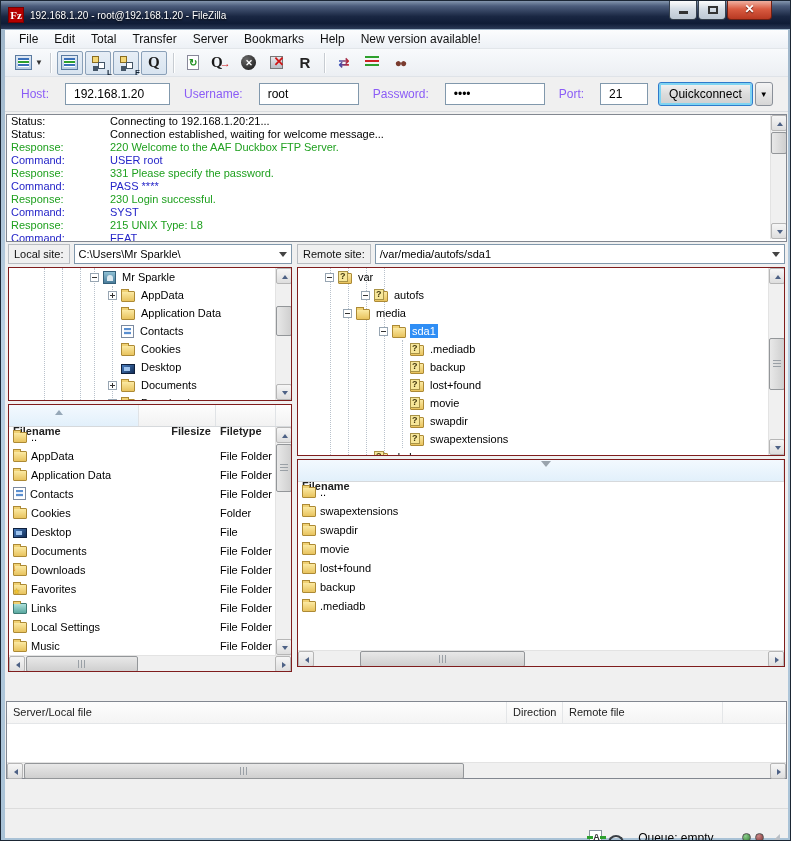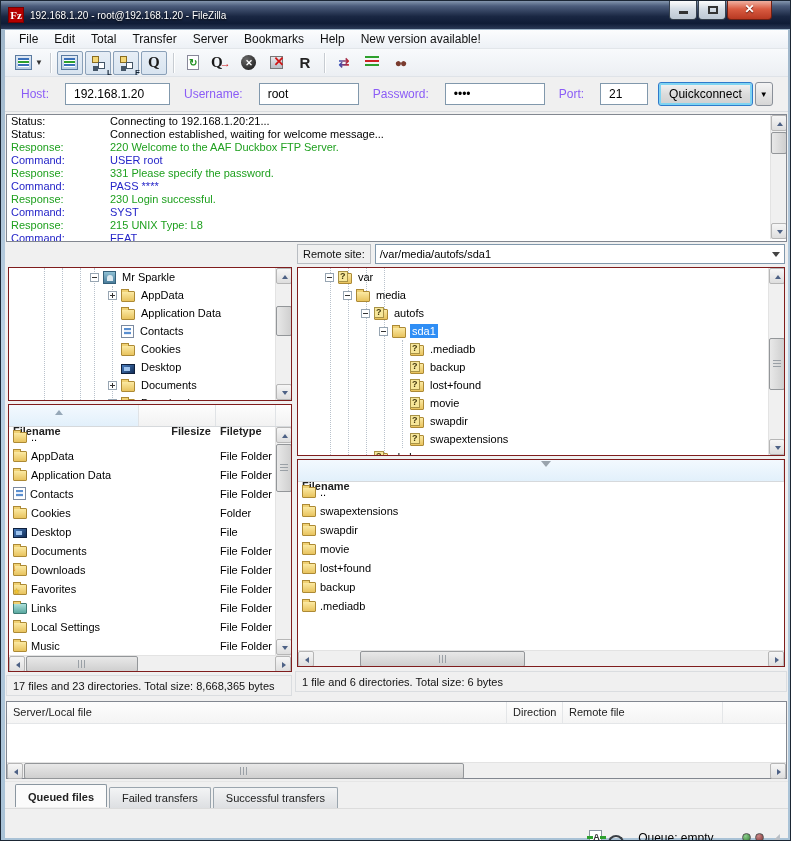--- a/index.html
+++ b/index.html
@@ -275,20 +275,27 @@
           <span class="loglabel k-command">Command:</span>
           <span class="k-command">FEAT</span>
         </div>
       <div class="vscroll" style="right:0;top:0;height:124px;">
         <div class="sbtn up" style="top:0;"></div>
         <div class="thumbv" style="top:17px;left:0;width:16px;height:22px;"></div>
         <div class="sbtn down" style="bottom:0;"></div>
       </div>
     </div>
 
+    <div class="sitebar" style="left:3px;top:213px;width:284px;">
+      <span class="sitelabel">Local site:</span>
+      <div class="sitecombo">
+        <span>C:\Users\Mr Sparkle\</span>
+        <span class="ca"></span>
+      </div>
+    </div>
 
     <div class="sitebar" style="left:292px;top:213px;width:488px;">
       <span class="sitelabel">Remote site:</span>
       <div class="sitecombo">
         <span>/var/media/autofs/sda1</span>
         <span class="ca"></span>
       </div>
     </div>
 
     <div class="panel" style="left:3px;top:237px;width:284px;height:134px;">
@@ -348,29 +355,29 @@
       <div class="guides" style="left:32px;"></div>
         <div class="guides" style="left:50px;"></div>
       <div class="guides" style="left:68px;"></div>
         <div class="guides" style="left:86px;"></div>
       <div class="guides" style="left:104px;top:72px;height:108px;bottom:auto;"></div>
       <div class="trow" style="padding-left:27px;">
         <span class="exp"></span>
         <span class="i-folder qmark"></span>
         <span class="tlabel">var</span>
       </div>
+      <div class="trow" style="padding-left:63px;">
+        <span class="exp"></span>
+        <span class="i-folder qmark"></span>
+        <span class="tlabel">autofs</span>
+      </div>
       <div class="trow" style="padding-left:45px;">
         <span class="exp"></span>
         <span class="i-folder"></span>
         <span class="tlabel">media</span>
-      </div>
-      <div class="trow" style="padding-left:63px;">
-        <span class="exp"></span>
-        <span class="i-folder qmark"></span>
-        <span class="tlabel">autofs</span>
       </div>
       <div class="trow" style="padding-left:81px;">
         <span class="exp"></span>
         <span class="i-folder"></span>
         <span class="tlabel sel">sda1</span>
       </div>
       <div class="trow" style="padding-left:112px;">
         <span class="i-folder qmark"></span>
         <span class="tlabel">.mediadb</span>
       </div>
@@ -511,21 +518,20 @@
       </div>
       <div class="hscroll" style="left:0;bottom:0;width:282px;">
         <div class="sbtn left" style="left:0;top:0;"></div>
         <div class="thumbh" style="left:17px;top:0;width:112px;height:16px;">
             <span class="griph"></span>
           </div>
         <div class="sbtn right" style="right:0;top:0;"></div>
       </div>
     </div>
 
-    <div class="dirstatus" style="left:1px;top:645px;width:286px;">17 files and 23 directories. Total size: 8,668,365 bytes</div>
 
     <div class="panel" style="left:292px;top:429px;width:488px;height:208px;">
       <div class="lheader">
         <div class="hcell sorted" style="width:100%;">
           <span>Filename</span>
         </div>
         <span class="sash-arrow"></span>
       </div>
       <div style="position:absolute;top:22px;left:0;width:100%;">
         <div class="lrow">
@@ -566,42 +572,36 @@
       </div>
       <div class="hscroll" style="left:0;bottom:0;width:486px;">
         <div class="sbtn left" style="left:0;top:0;"></div>
         <div class="thumbh" style="left:62px;top:0;width:165px;height:16px;">
             <span class="griph"></span>
           </div>
         <div class="sbtn right" style="right:0;top:0;"></div>
       </div>
     </div>
 
-    <div class="dirstatus" style="left:290px;top:641px;width:492px;">1 file and 6 directories. Total size: 6 bytes</div>
 
     <div class="queuepanel">
       <div class="qheader">
         <div class="qcell" style="width:500px;"><span>Server/Local file</span></div>
         <div class="qcell" style="width:56px;"><span>Direction</span></div>
         <div class="qcell" style="width:160px;"><span>Remote file</span></div>
       </div>
       <div class="hscroll" style="left:0;bottom:0;width:779px;">
         <div class="sbtn left" style="left:0;top:0;"></div>
         <div class="thumbh" style="left:17px;top:0;width:440px;height:16px;">
             <span class="griph"></span>
           </div>
         <div class="sbtn right" style="right:0;top:0;"></div>
       </div>
     </div>
 
-    <div class="tabs">
-      <div class="tab active">Queued files</div>
-      <div class="tab">Failed transfers</div>
-      <div class="tab">Successful transfers</div>
-    </div>
 
     <div class="statusbar">
       <div class="sb-right">
         <span class="ico-ttype"></span>
         <span class="ico-speed"></span>
         <span>Queue: empty</span>
         <span class="dot green" style="margin-left:28px;"></span>
         <span class="dot red"></span>
         <span class="grip">◢</span>
       </div>

